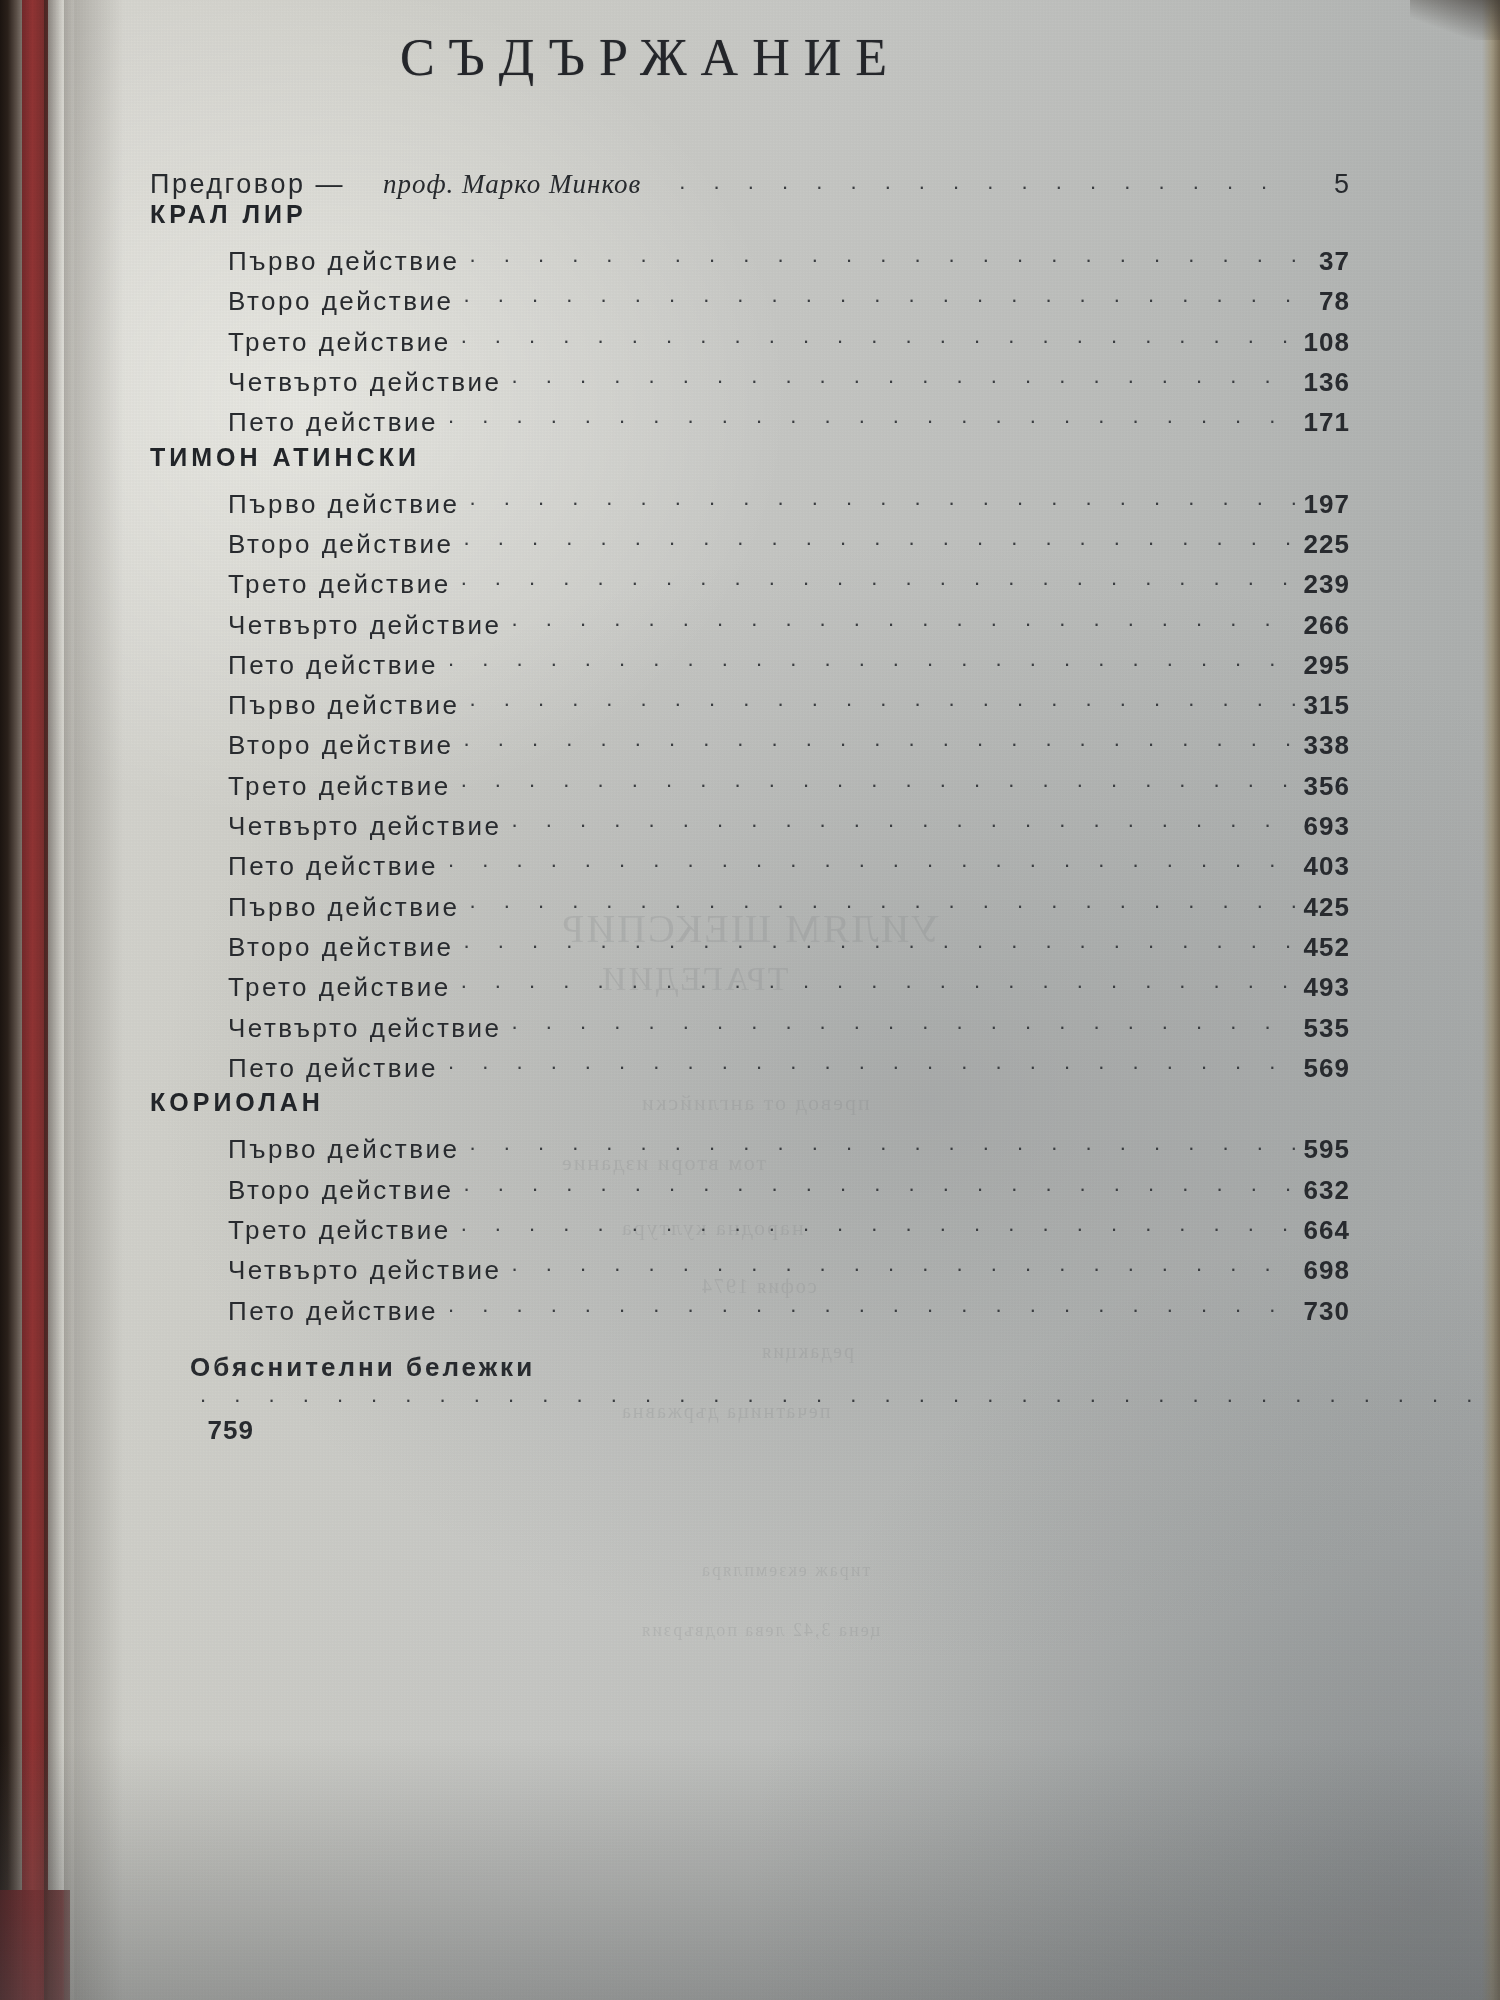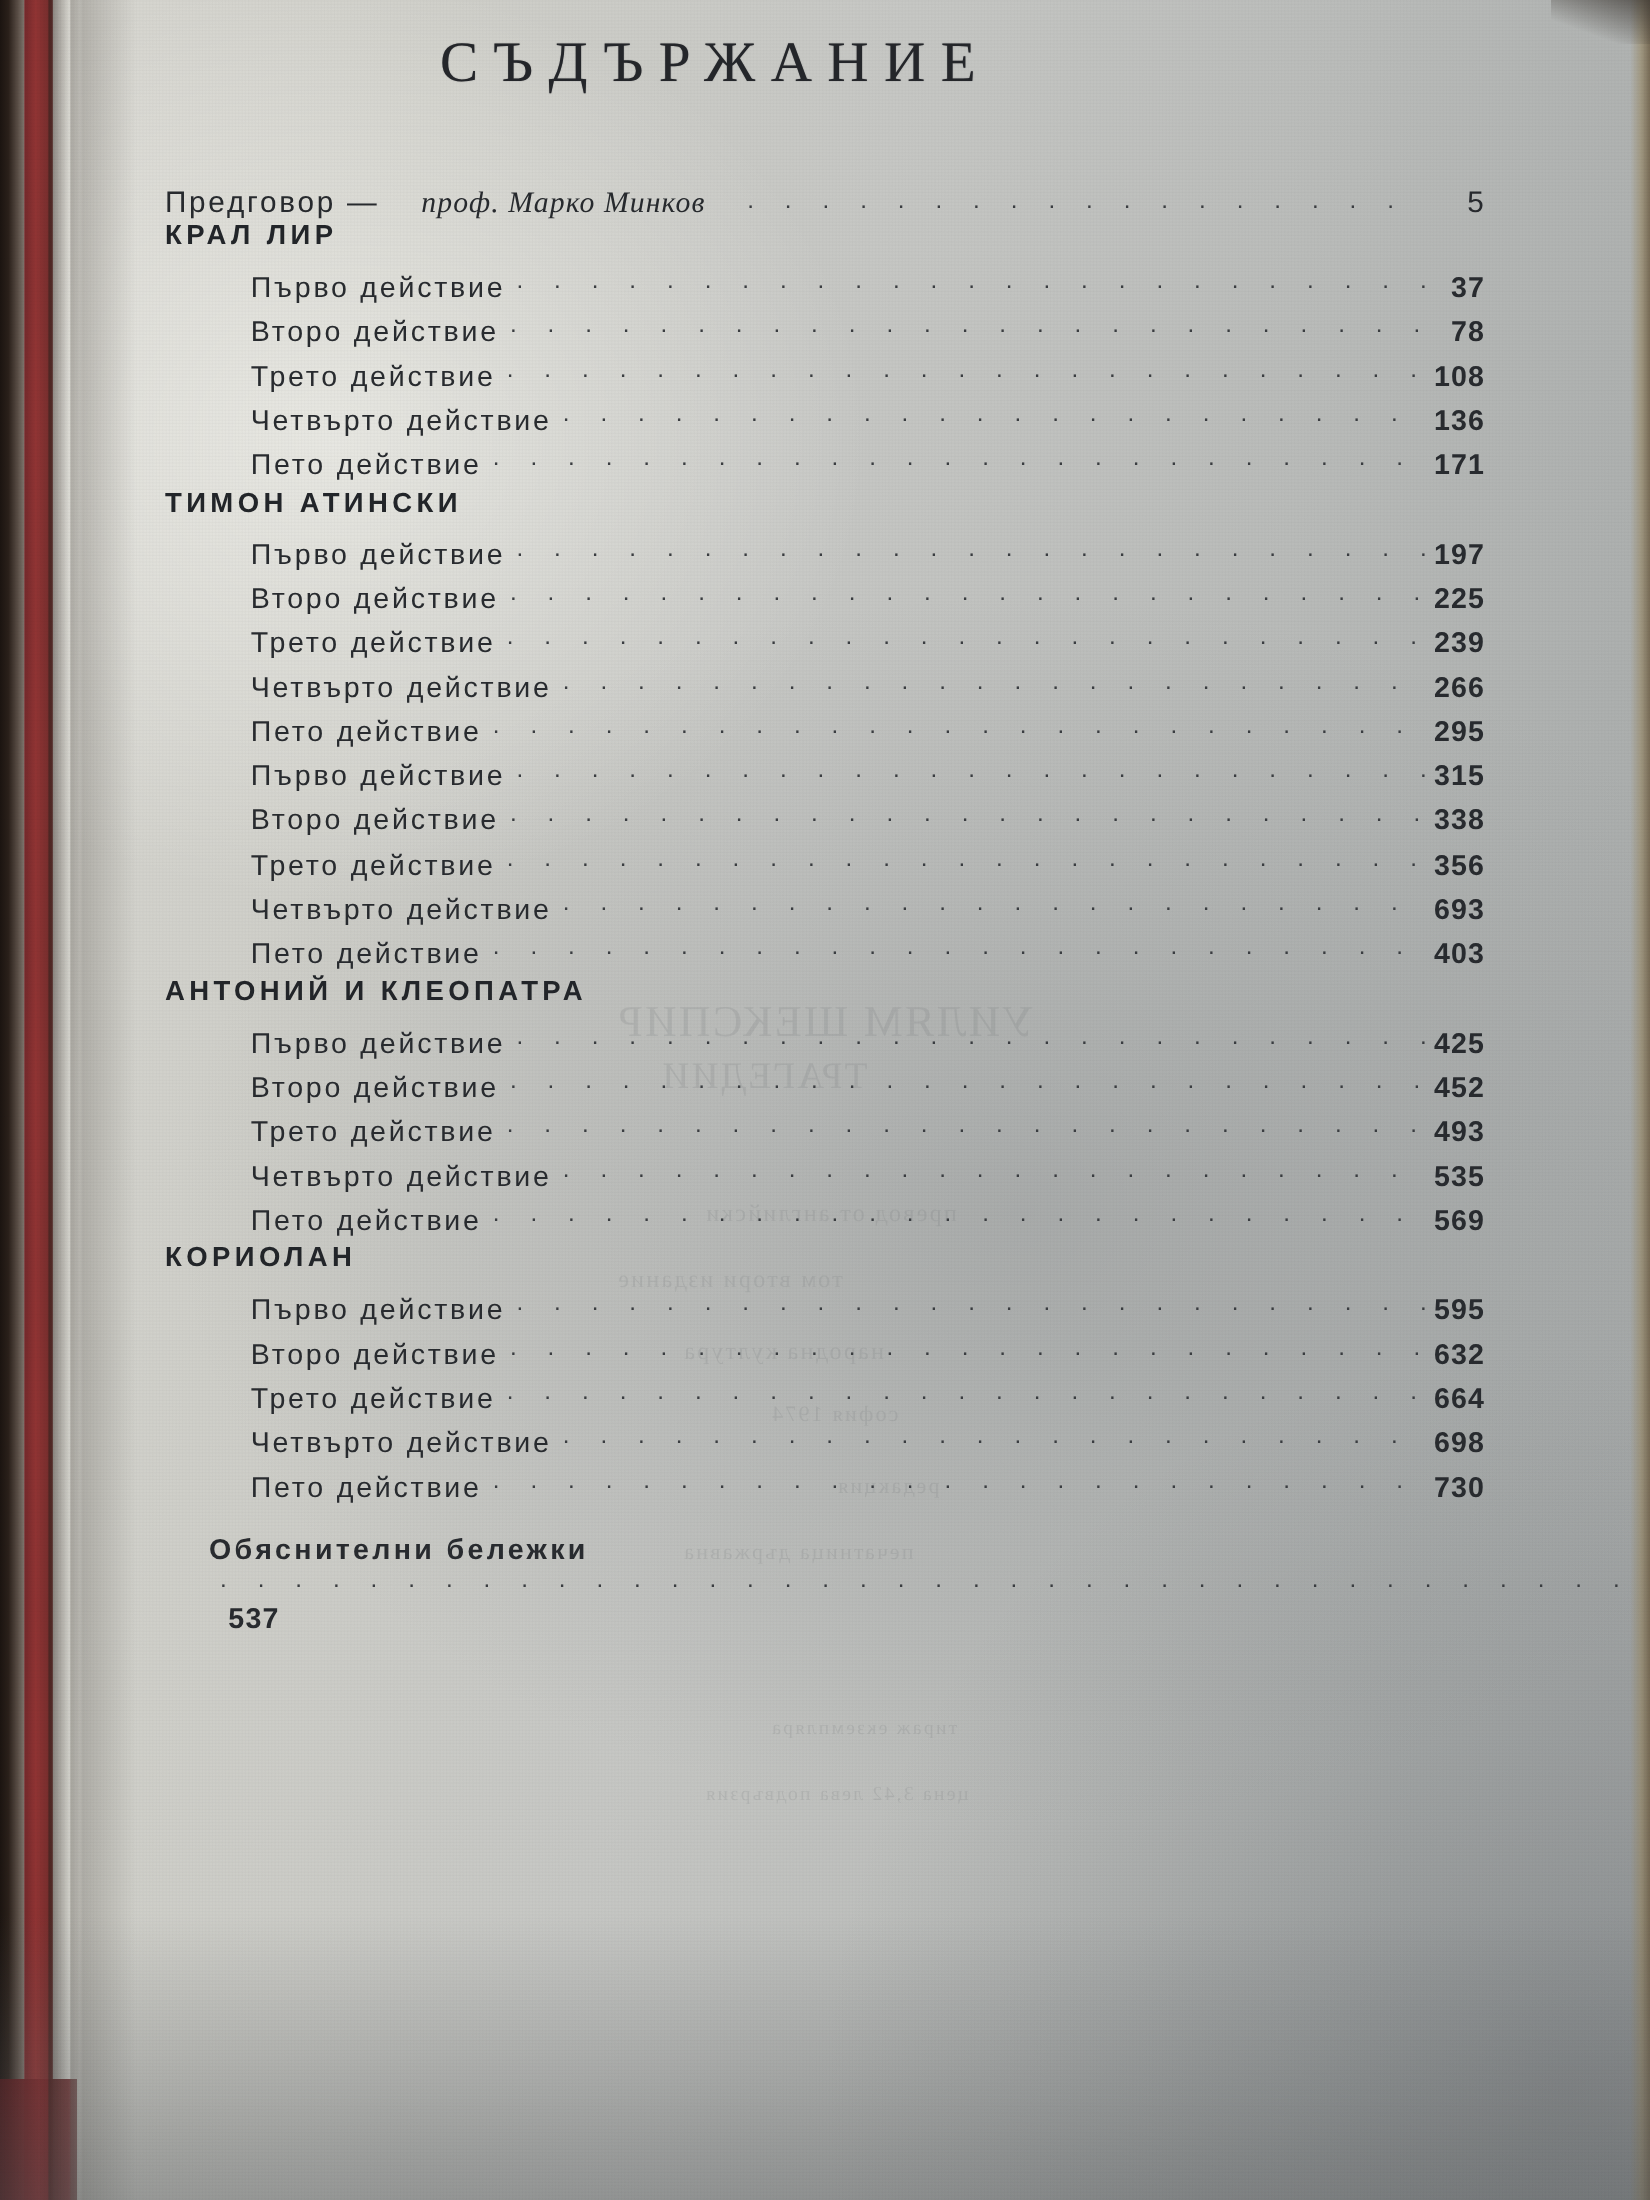--- a/index.html
+++ b/index.html
@@ -293,21 +293,20 @@
         </div>
         <div class="row">
           <span class="name">Пето действие</span>
           <span class="leader">. . . . . . . . . . . . . . . . . . . . . . . . . . . . . . . . . . . . . . . . . . . . . . .</span>
           <span class="page-no">403</span>
         </div>
       </div>
     </div>
 
     <div class="play">
-      <div class="play-title">АНТОНИЙ И КЛЕОПАТРА</div>
       <div class="acts">
         <div class="row">
           <span class="name">Първо действие</span>
           <span class="leader">. . . . . . . . . . . . . . . . . . . . . . . . . . . . . . . . . . . . . . . . . . . . . . .</span>
           <span class="page-no">425</span>
         </div>
         <div class="row">
           <span class="name">Второ действие</span>
           <span class="leader">. . . . . . . . . . . . . . . . . . . . . . . . . . . . . . . . . . . . . . . . . . . . . . .</span>
           <span class="page-no">452</span>
@@ -355,20 +354,20 @@
         </div>
         <div class="row">
           <span class="name">Пето действие</span>
           <span class="leader">. . . . . . . . . . . . . . . . . . . . . . . . . . . . . . . . . . . . . . . . . . . . . . .</span>
           <span class="page-no">730</span>
         </div>
       </div>
       <div class="row last-row">
         <span class="name">Обяснителни бележки</span>
         <span class="leader">. . . . . . . . . . . . . . . . . . . . . . . . . . . . . . . . . . . . . . . . . . . . . . .</span>
-        <span class="page-no">537</span>
+        <span class="page-no">759</span>
       </div>
     </div>
 
   </div>
 
   <div class="grain"></div>
 </div>
 
 </body></html>

